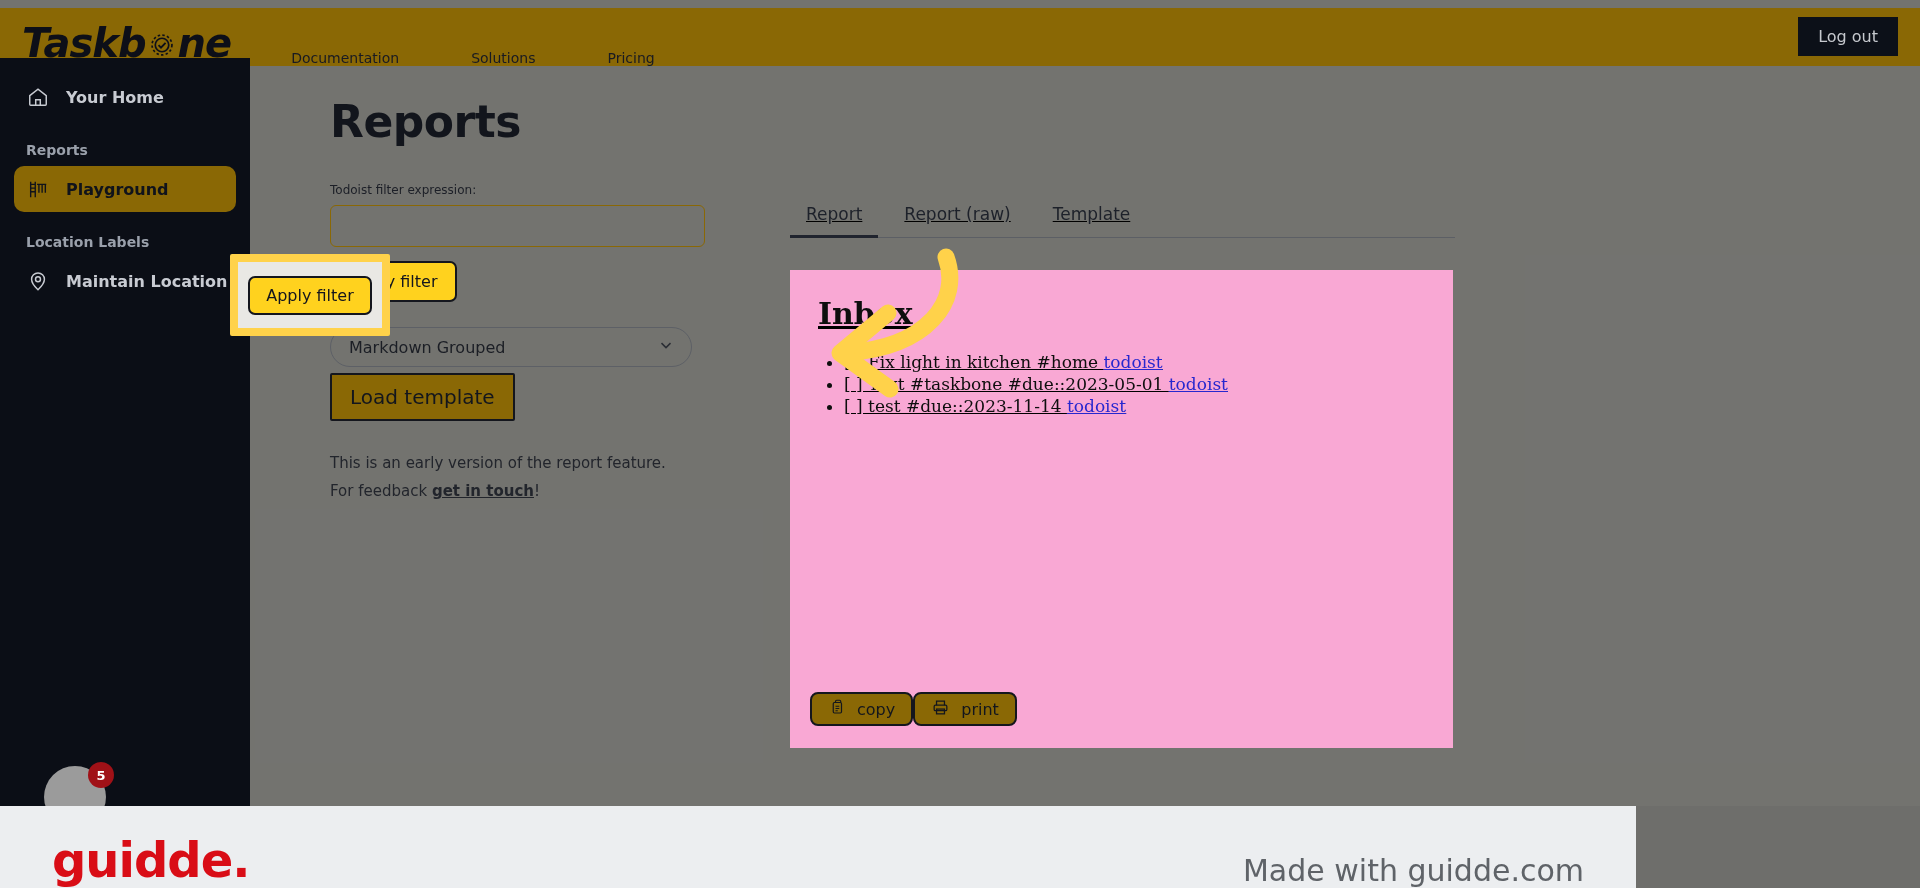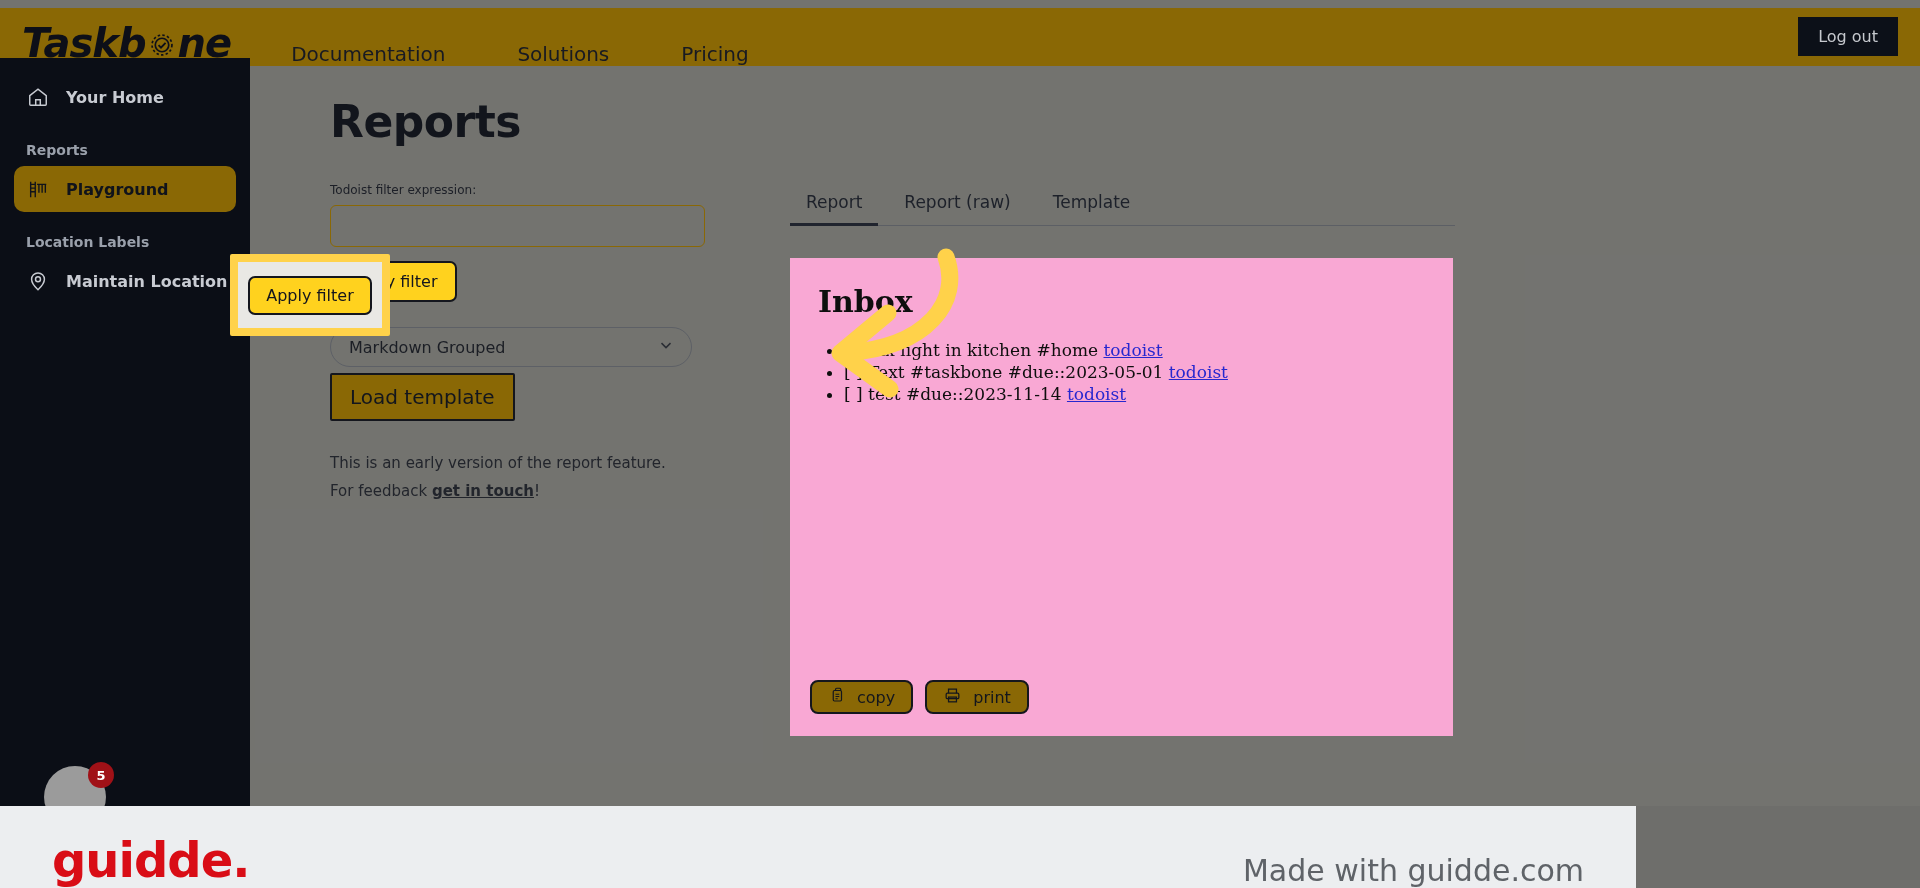--- a/index.html
+++ b/index.html
@@ -44,21 +44,21 @@
     position: relative; top: 3px;
     margin: 0 1px;
   }
   .nav {
     display: flex; align-items: center;
     margin-left: 60px;
     gap: 72px;
   }
   .nav a {
     color: #181a22;
-    font-size: 20px;
+    font-size: 14px;
     text-decoration: none;
     font-family: "DejaVu Sans", sans-serif;
   }
   .logout {
     position: absolute; right: 22px; top: 9px;
     background: #0c1018;
     color: #c6c9ce;
     border: none; border-radius: 0;
     padding: 10px 20px;
     font-size: 16px;
@@ -218,22 +218,23 @@
   .arrow-anno {
     position: absolute;
     left: 500px; top: 185px;
     width: 230px; height: 155px;
     z-index: 45;
     pointer-events: none;
   }
 
   
   .right-panel {
-    position: absolute; left: 540px; top: 124px;
+    position: absolute; left: 540px; top: 136px;
     width: 665px;
+    text-decoration: underline;
   }
   .tabs {
     display: flex; gap: 10px;
     border-bottom: 1px solid #5c5f65;
   }
   .tab {
     padding: 10px 16px 11px;
     font-size: 17px;
     color: #1d212a;
     font-family: "DejaVu Sans", sans-serif;
@@ -254,21 +255,21 @@
   .report-body h2 {
     font-size: 30px; font-weight: bold;
     margin-bottom: 20px;
   }
   .report-body ul { margin-left: 26px; }
   .report-body li { font-size: 17px; line-height: 22px; }
   .report-body li a { color: #2727cf; }
 
   .card-actions {
     position: absolute; left: 20px; bottom: 22px;
-    display: flex; gap: 12px;
+    display: flex; 
   }
   .card-btn {
     background: #8a6805;
     color: #13161d;
     border: 2px solid #14161d;
     border-radius: 8px;
     height: 34px;
     padding: 0 16px;
     display: flex; align-items: center; gap: 11px;
     font-size: 16px;

